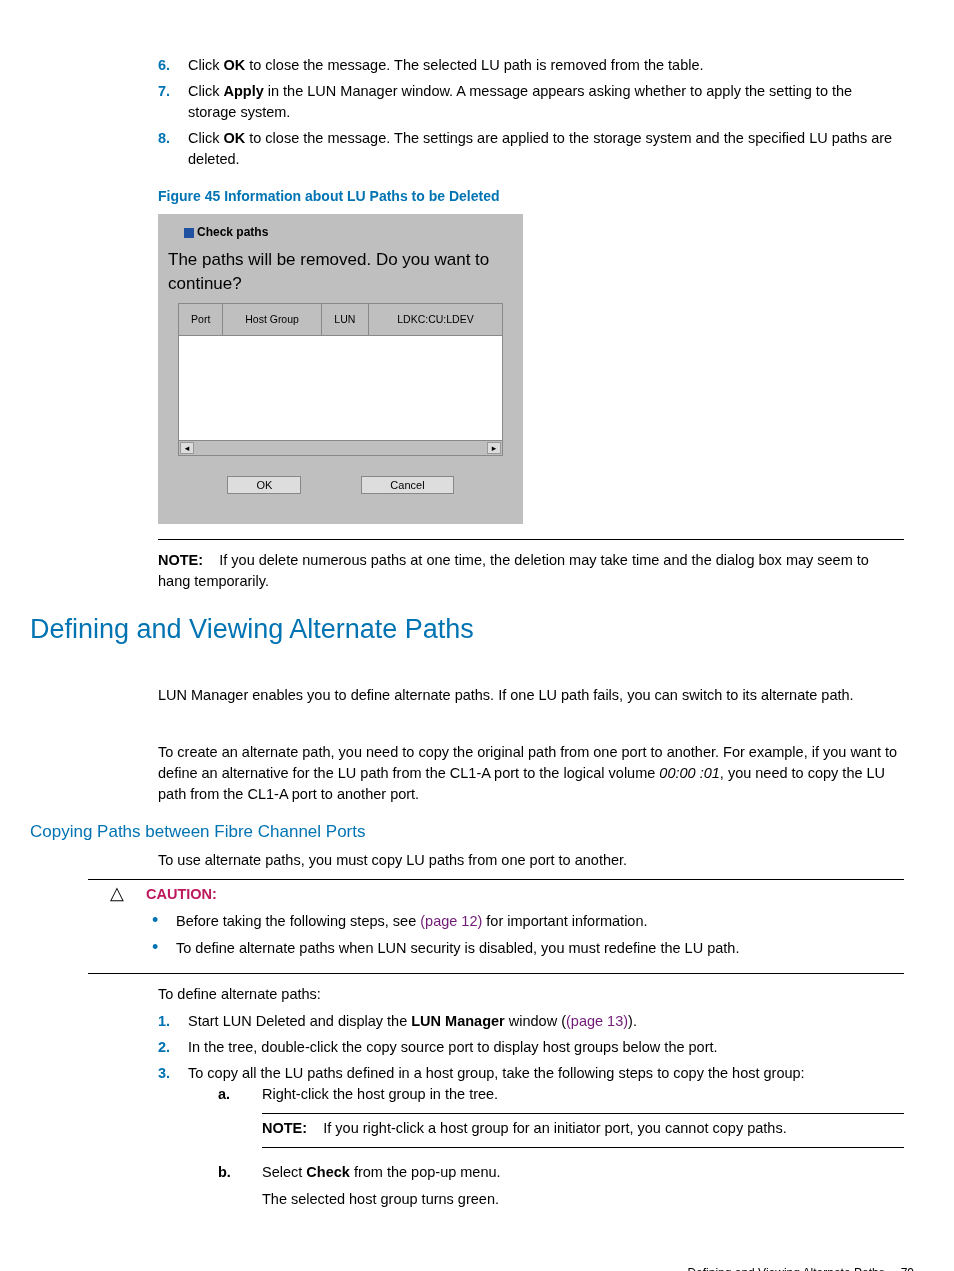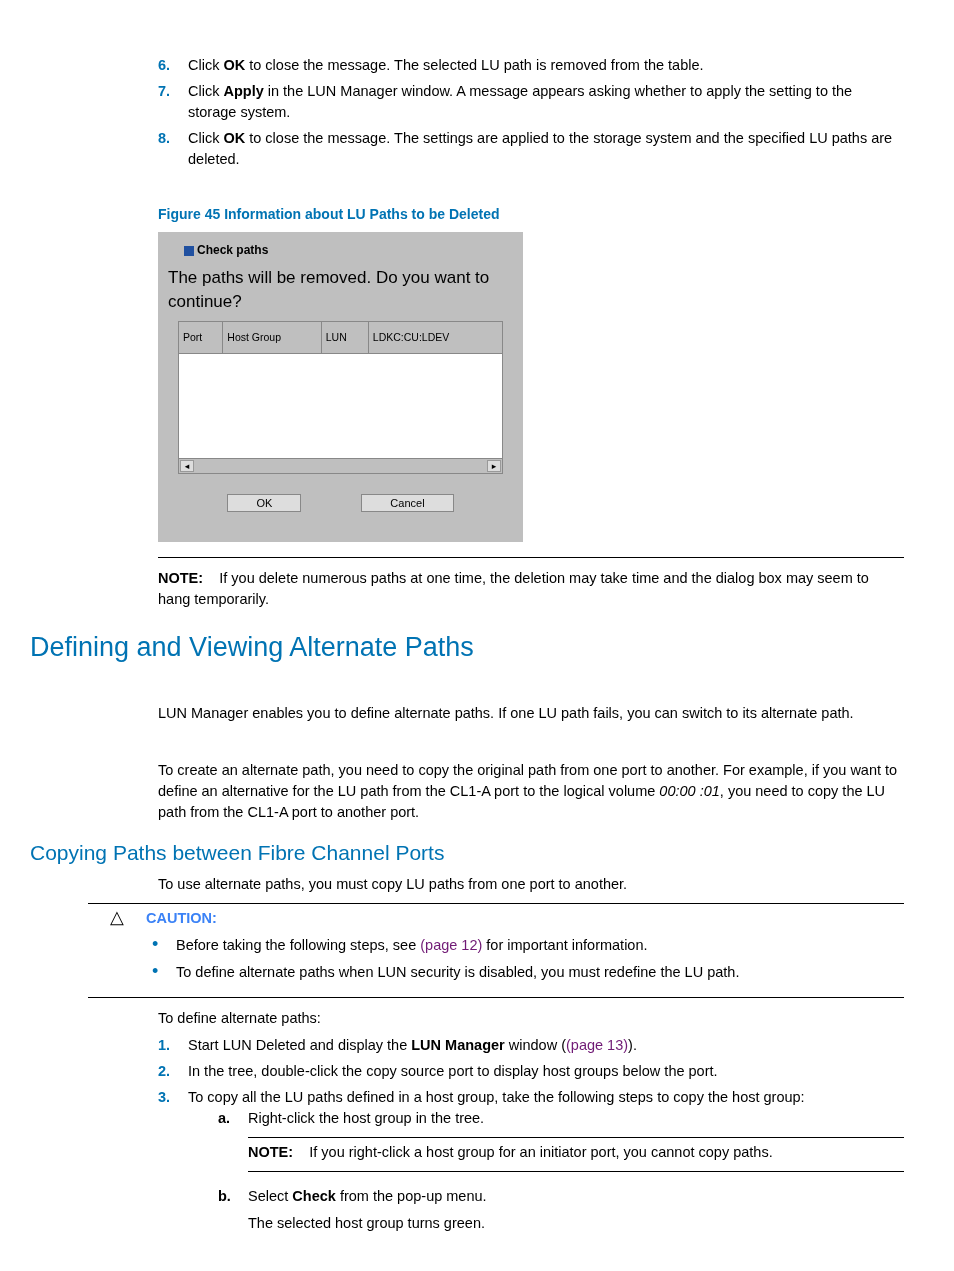--- a/index.html
+++ b/index.html
@@ -12,56 +12,56 @@
       width: 954px;
       padding: 55px 30px 30px 30px;
     }
     .content { margin-left: 128px; margin-right: 20px; }
     .content-wide { margin-left: 58px; margin-right: 20px; }
     ol.numlist { list-style: none; padding: 0; }
     ol.numlist > li { display: flex; margin-bottom: 5px; }
     ol.numlist > li .num { color: #0073b3; font-weight: bold; min-width: 30px; }
     ol.numlist > li .txt { flex: 1; }
     .bold { font-weight: bold; }
-    .fig-caption { color: #0073b3; font-weight: bold; margin-top: 34px; margin-bottom: 8px; font-size: 14px; }
+    .fig-caption { color: #0073b3; font-weight: bold; margin-top: 16px; margin-bottom: 8px; font-size: 14px; }
     .dialog {
       background: #bfbfbf;
       width: 365px;
       padding: 10px 10px 30px 10px;
       font-size: 11px;
       font-family: Arial, sans-serif;
     }
     .dialog-title { font-weight: bold; font-size: 12px; display: flex; align-items: center; margin-bottom: 6px; padding-left: 16px; }
     .dialog-title .sq { width: 10px; height: 10px; background: #2050a0; display: inline-block; margin-right: 3px; }
     .dialog-msg { font-size: 17px; margin-bottom: 6px; }
     .dialog-table { width: 100%; border-collapse: collapse; background: #fff; font-size: 10.5px; }
-    .dialog-table th, .dialog-table td { border: 1px solid #888; padding: 8px 4px; text-align: left; font-weight: normal; }
+    .dialog-table th, .dialog-table td { border: 1px solid #888; padding: 8px 4px; text-align: center; font-weight: normal; }
     .dialog-table th { background: #bfbfbf; font-weight: normal; }
     .table-empty { height: 105px; background: #fff; border: 1px solid #888; border-top: none; }
     .scrollrow { display: flex; background: #bfbfbf; border: 1px solid #888; border-top: none; height: 15px; align-items: center; justify-content: space-between; padding: 0 1px; font-size: 9px; }
     .scrollrow .arrow { background: #ddd; border: 1px solid #999; width: 14px; height: 12px; display: flex; align-items: center; justify-content: center; cursor: pointer; }
     .dialog-buttons { display: flex; justify-content: center; gap: 60px; margin-top: 20px; }
     .dbtn { background: #ddd; border: 1px solid #888; padding: 2px 28px; font-size: 11px; cursor: pointer; }
     hr.sep { border: none; border-top: 1px solid #000; margin: 15px 0 10px 0; }
     hr.sep2 { border: none; border-top: 1px solid #000; margin: 8px 0 4px 0; }
     .note-lbl { font-weight: bold; }
     h1.sect { color: #0073b3; font-weight: normal; font-size: 27px; margin: 18px 0 8px 0; font-family: Arial, sans-serif; }
-    h2.sect { color: #0073b3; font-weight: normal; font-size: 21px; margin: 14px 0 6px 0; font-family: Arial, sans-serif; }
+    h2.sect { color: #0073b3; font-weight: normal; font-size: 17px; margin: 14px 0 6px 0; font-family: Arial, sans-serif; }
     .caution-row { display: flex; align-items: flex-start; }
     .tri { width: 58px; text-align: center; font-size: 18px; line-height: 1; padding-top: 0; }
-    .caution-lbl { color: #3b82f6; font-weight: bold; }
+    .caution-lbl { color: #be185d; font-weight: bold; }
     ul.bul { list-style: none; padding: 0; }
     ul.bul > li { display: flex; margin: 6px 0; }
     ul.bul > li .dot { color: #0073b3; min-width: 30px; padding-left: 6px; font-size: 18px; line-height: 1; }
     ul.bul > li .txt { flex: 1; }
     .link { color: #701a75; }
     ol.sublist { list-style: none; padding: 0; margin-left: 30px; }
     ol.sublist > li { display: flex; margin-bottom: 5px; }
     ol.sublist > li .snum { font-weight: bold; min-width: 30px; }
-    ol.sublist > li .txt { flex: 1; }
+    ol.sublist > li .txt { flex: 1; margin-left: 14px; }
     .italic { font-style: italic; }
     .footer { display: flex; justify-content: flex-end; gap: 16px; font-size: 12px; margin-top: 50px; padding-right: 10px; }
     .spacer6 { height: 6px; }
     .para { margin-bottom: 10px; margin-top: 36px; }
   </style>
 </head>
 <body>
 
 <div class="content">
   <ol class="numlist">

